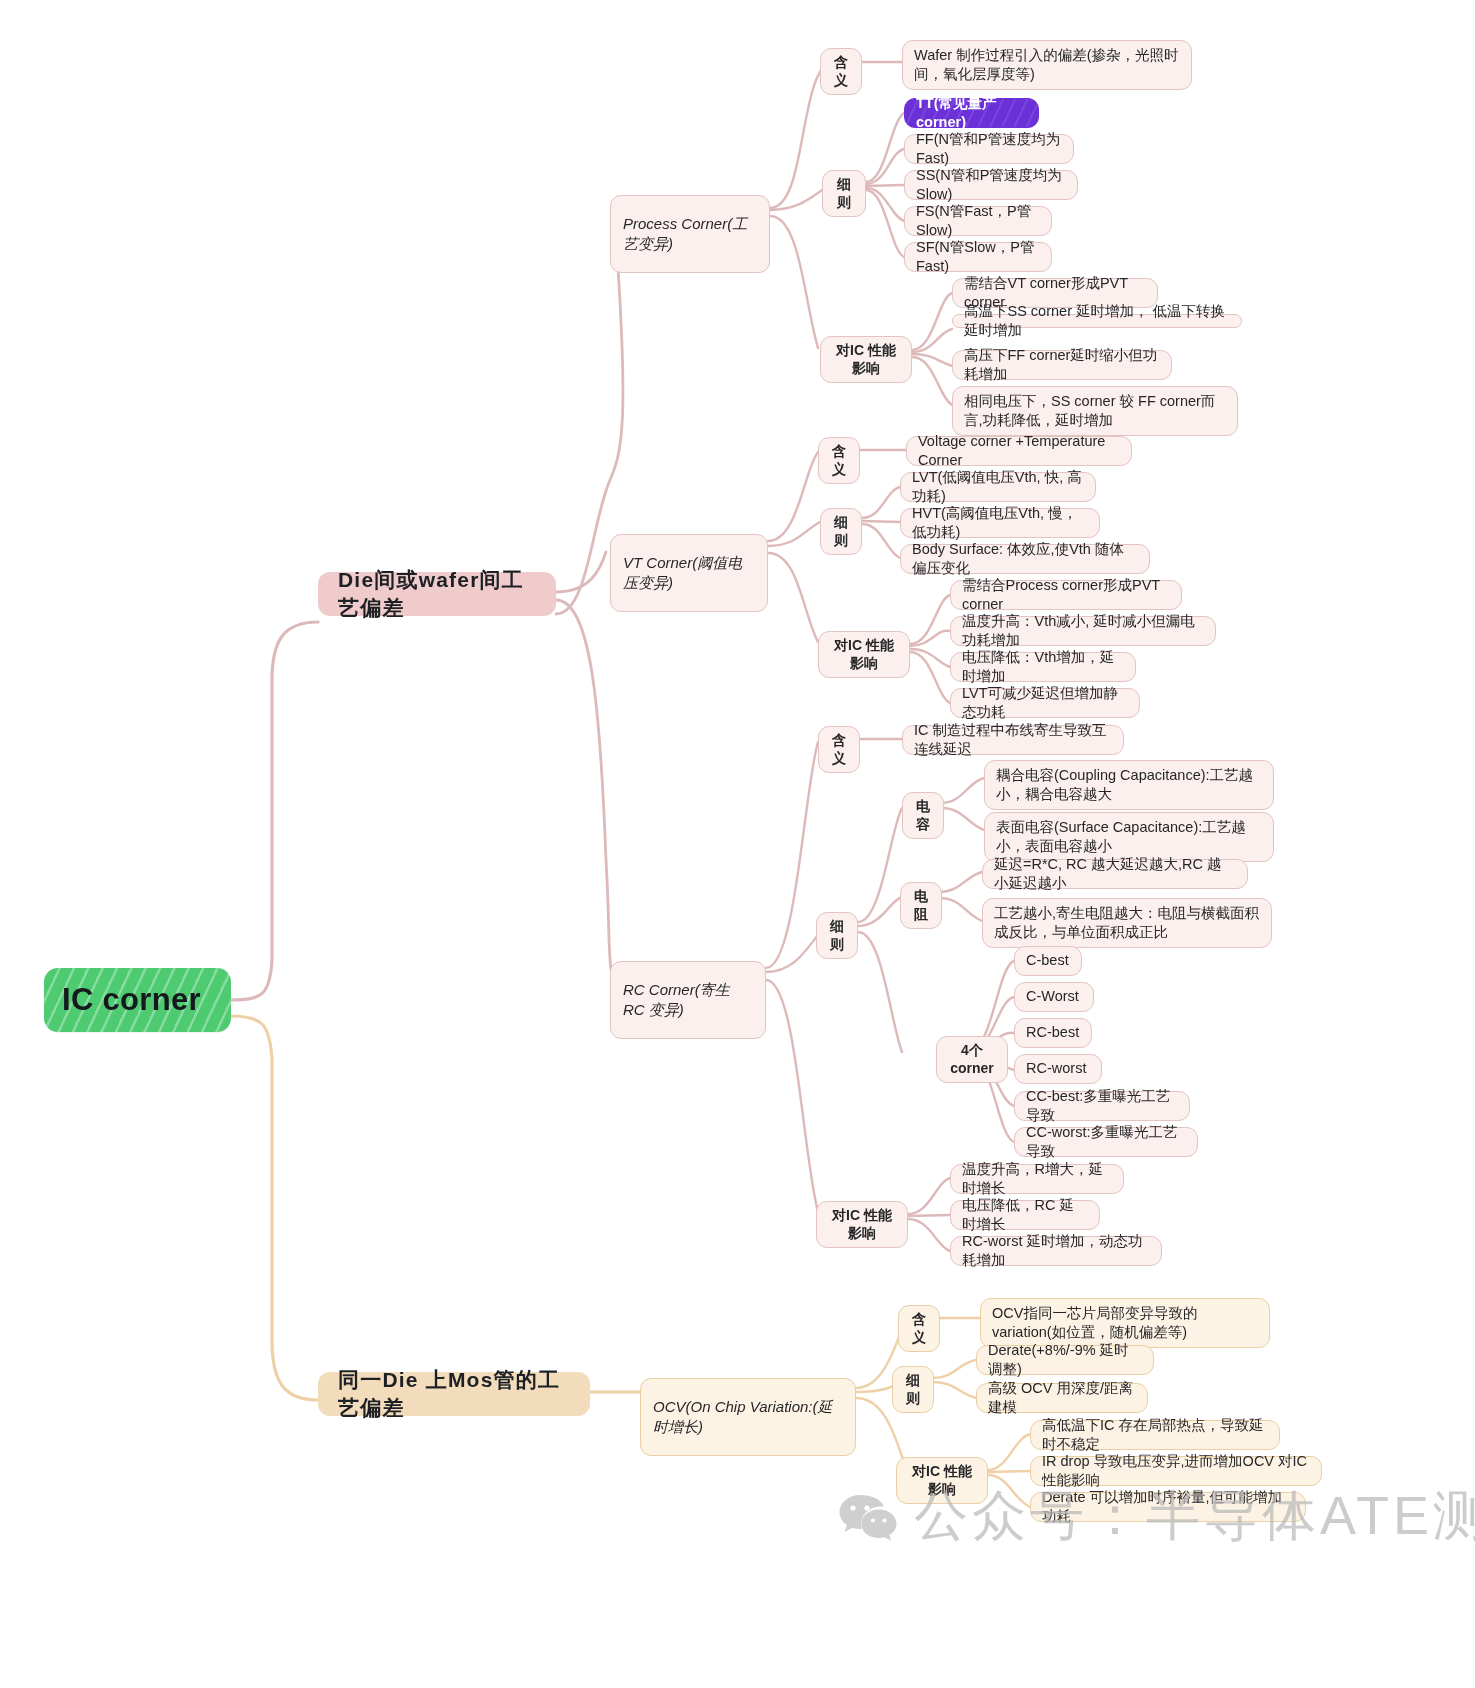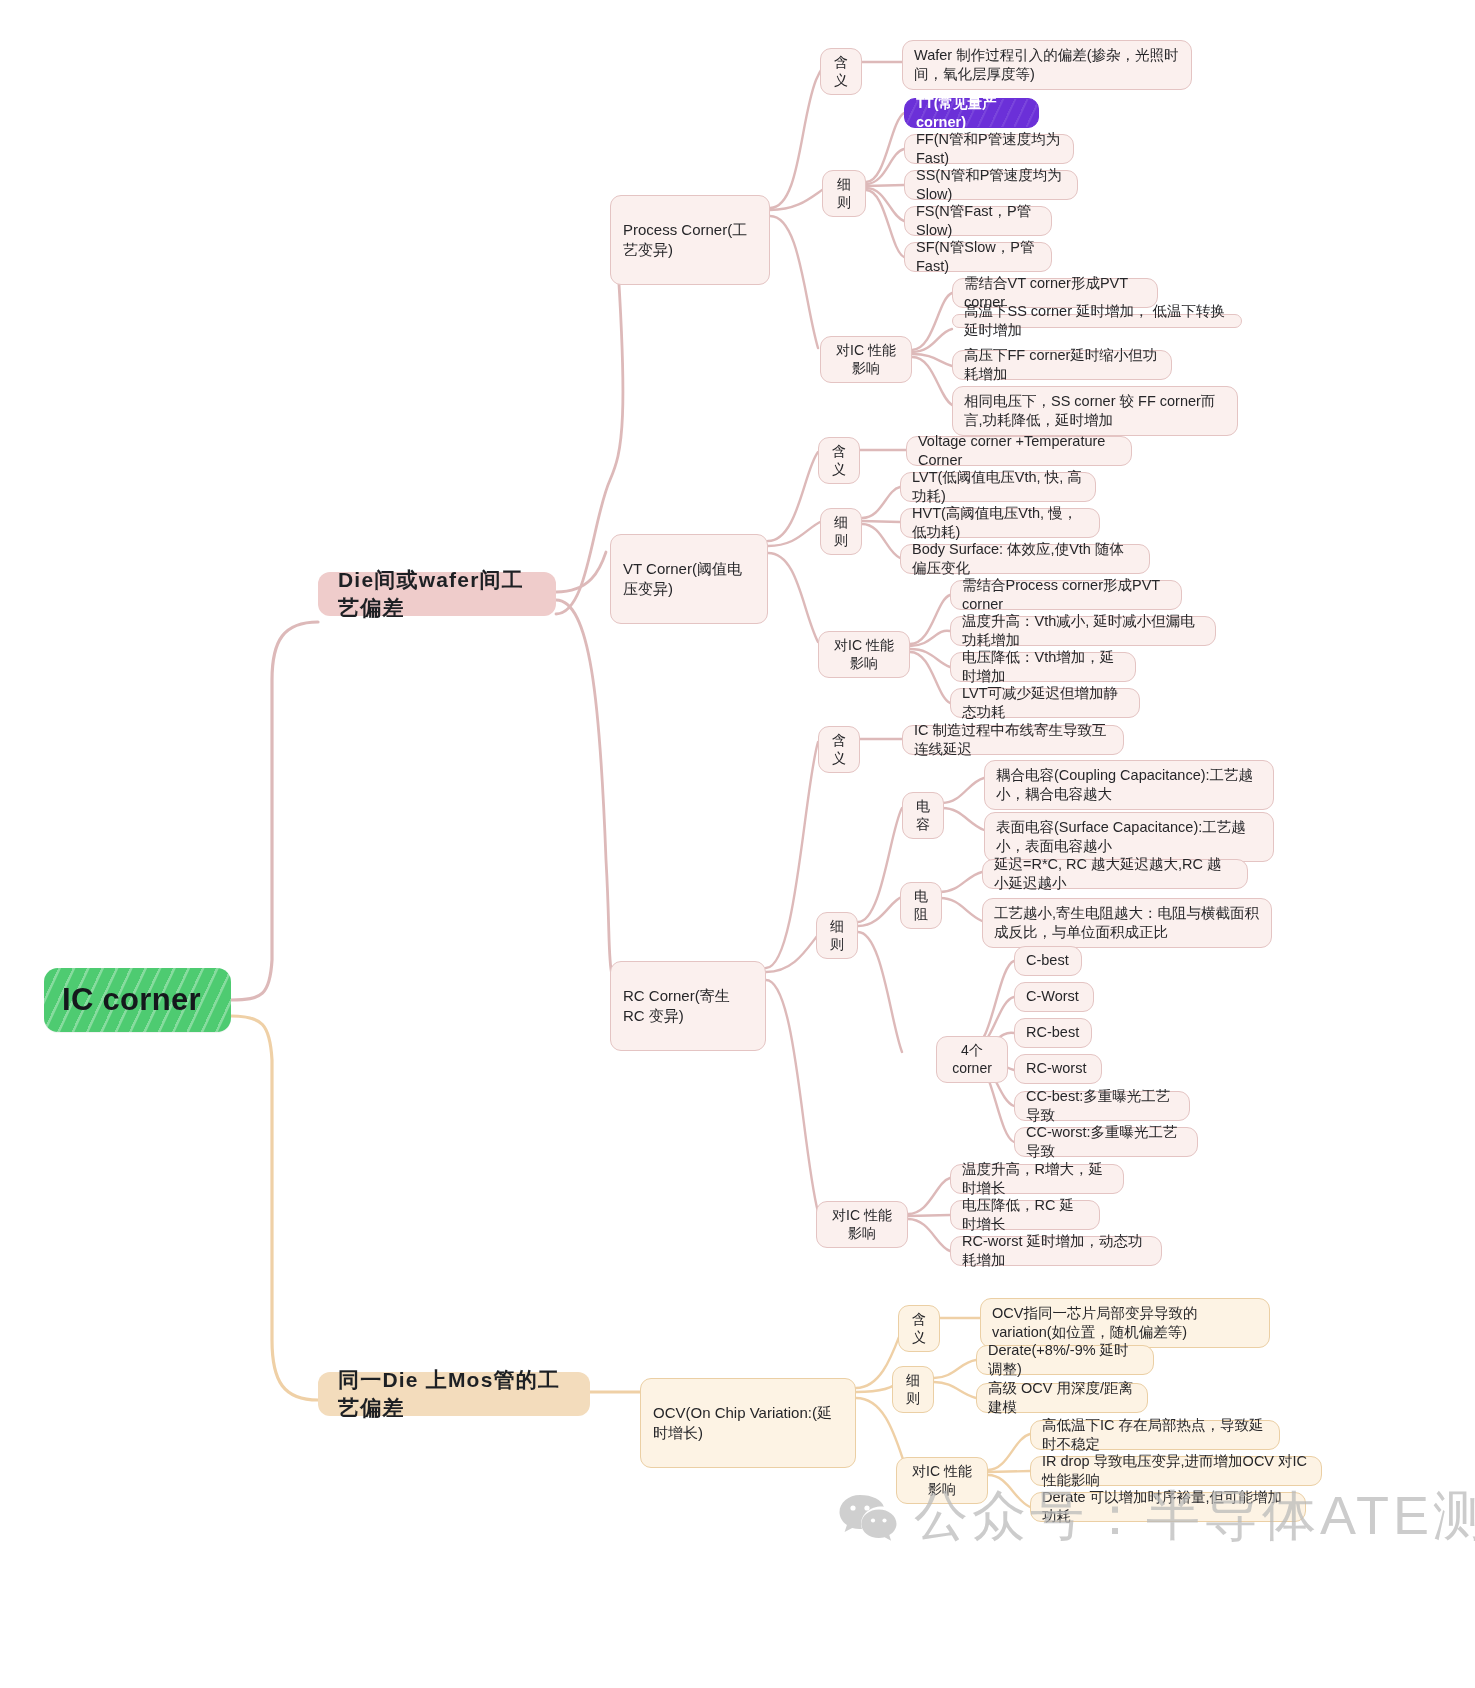--- a/index.html
+++ b/index.html
@@ -80,24 +80,26 @@
   }
   .tanb {
     background: #FDF3E4;
     border-color: #EBCFA4;
   }
   .lvl2 {
     font-size: 14px;
     justify-content: center;
     text-align: center;
     padding: 4px 9px;
+    font-weight: bold;
   }
   .lvl1 {
     font-size: 15px;
-    padding: 24px 12px;
+    padding: 18px 12px;
+    font-style: italic;
   }
   .purple {
     background: #6B30D8;
     border-color: #6B30D8;
     color: #ffffff;
     font-weight: 700;
     font-size: 14.5px;
     background-image:
       repeating-linear-gradient(115deg, rgba(255,255,255,.10) 0px, rgba(255,255,255,.10) 1.5px, rgba(255,255,255,0) 2.5px, rgba(255,255,255,0) 11px);
   }

